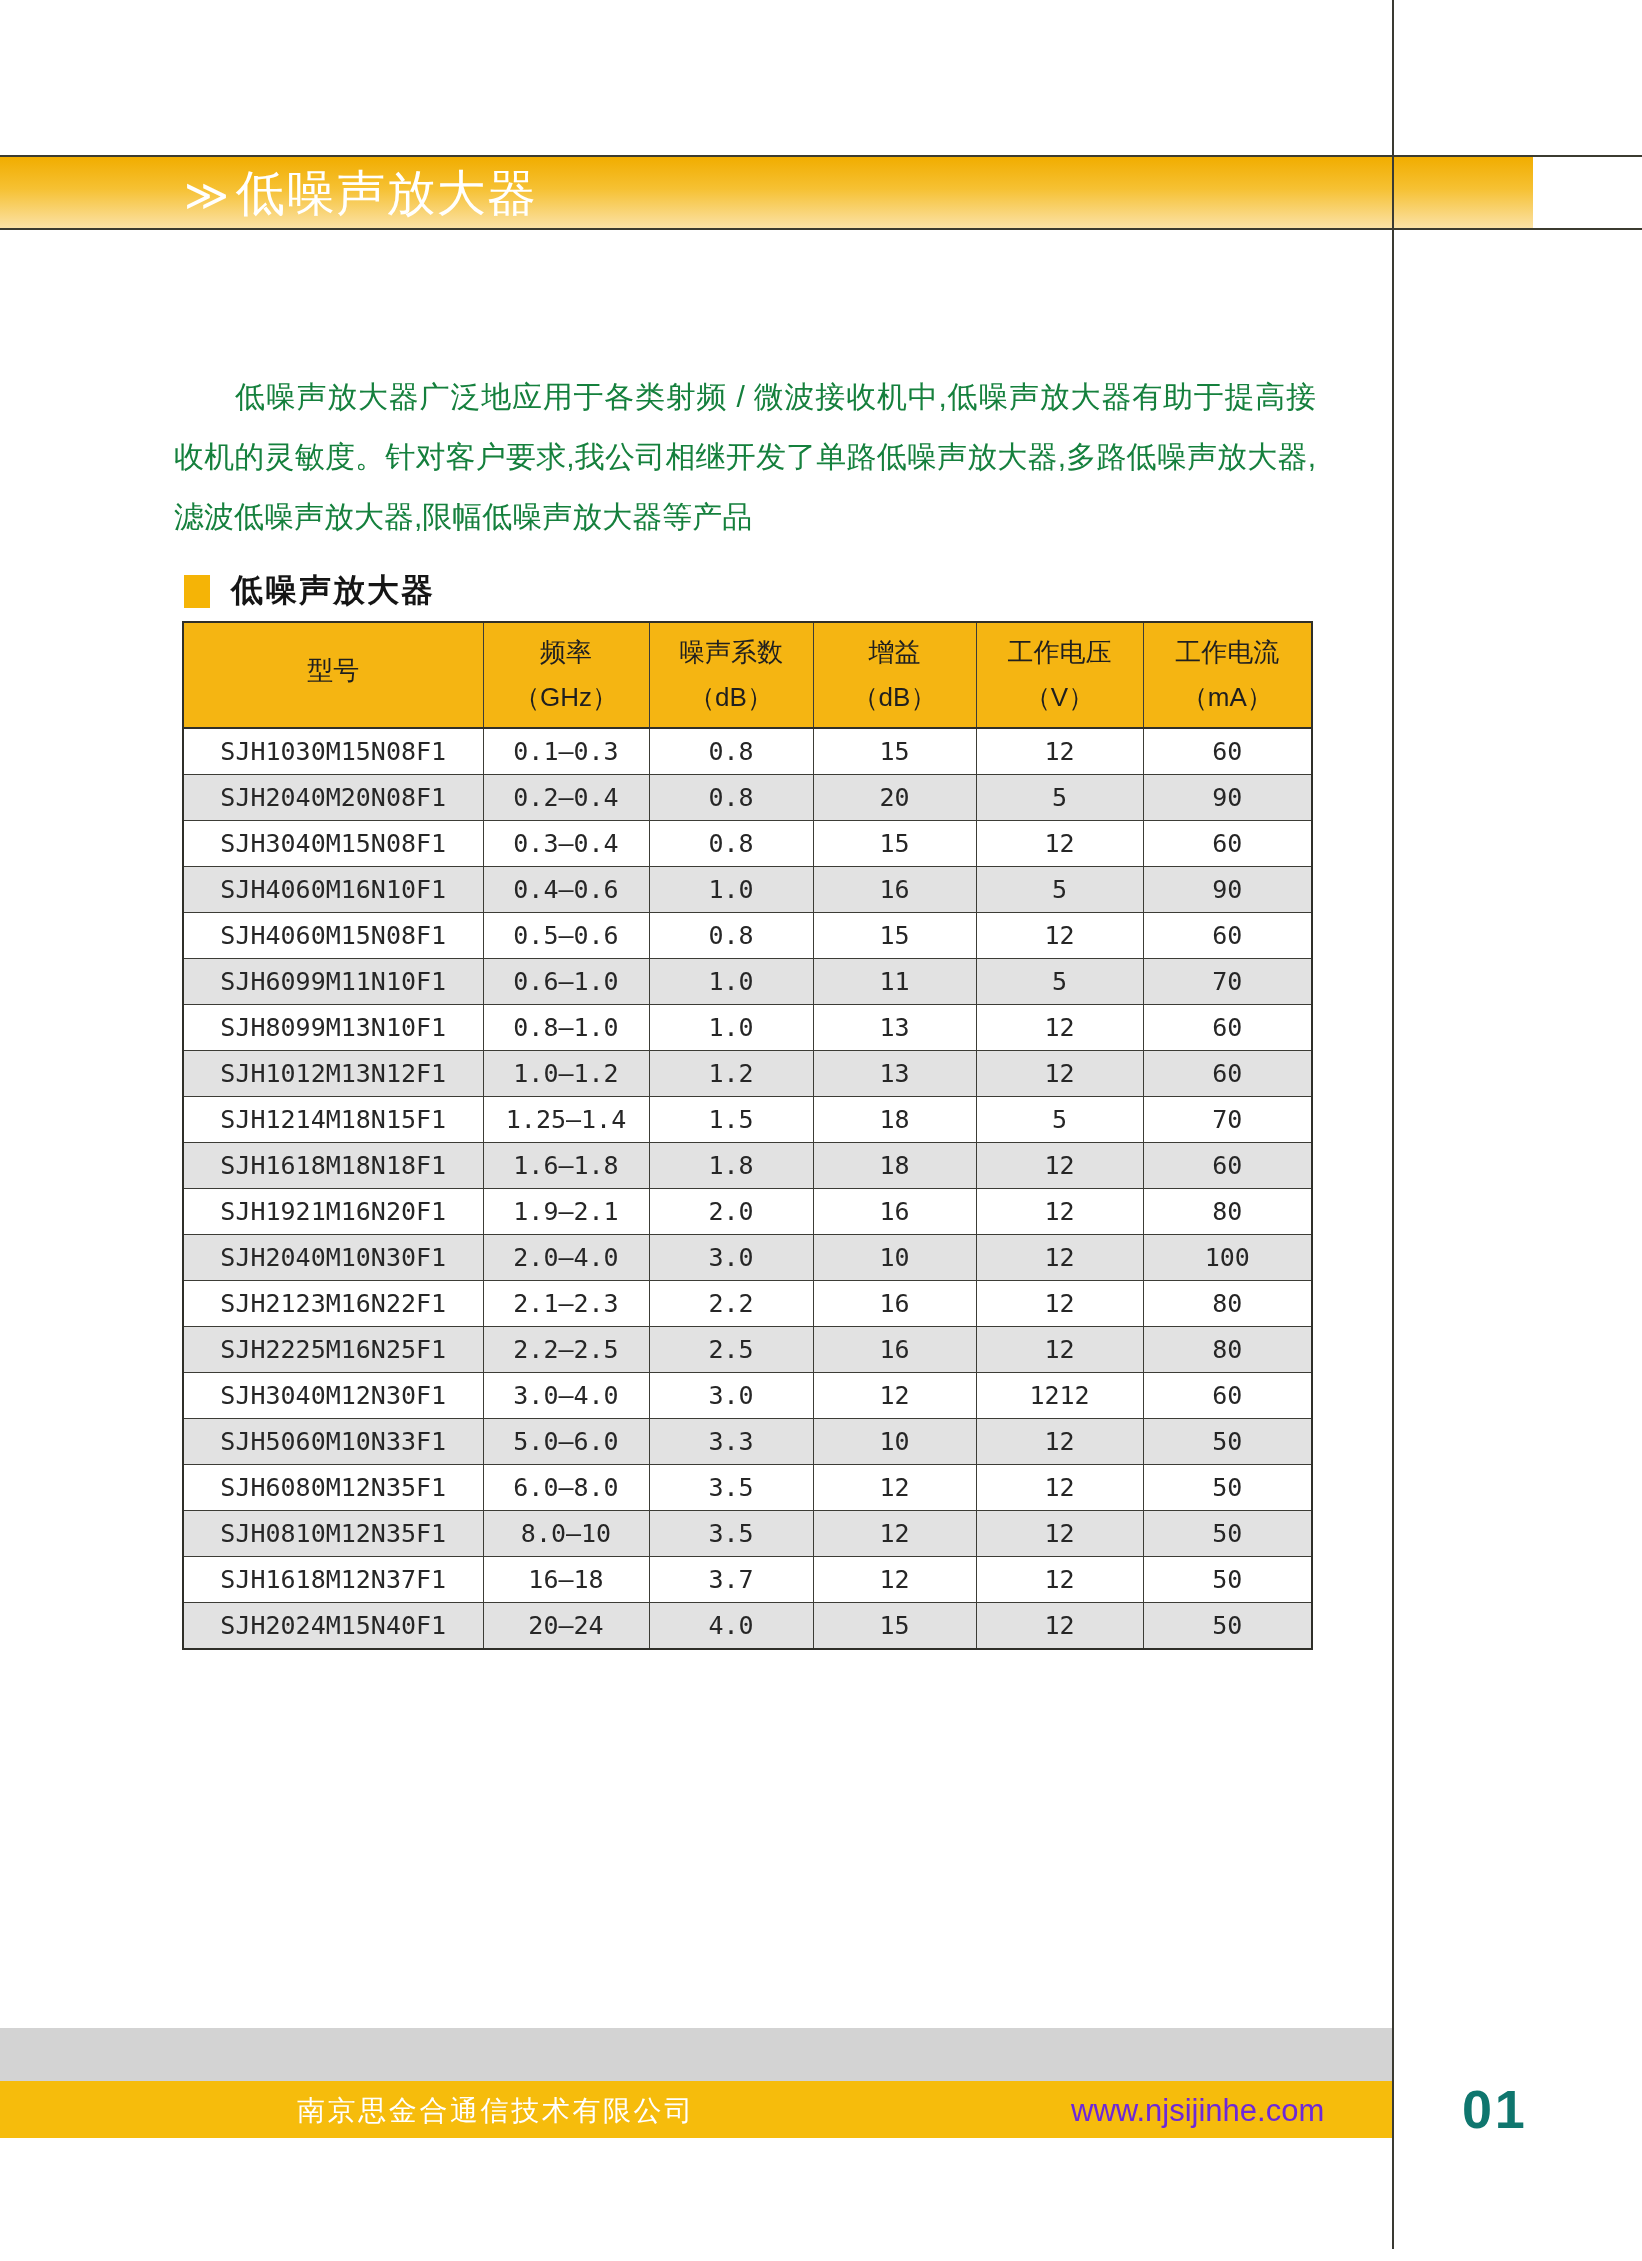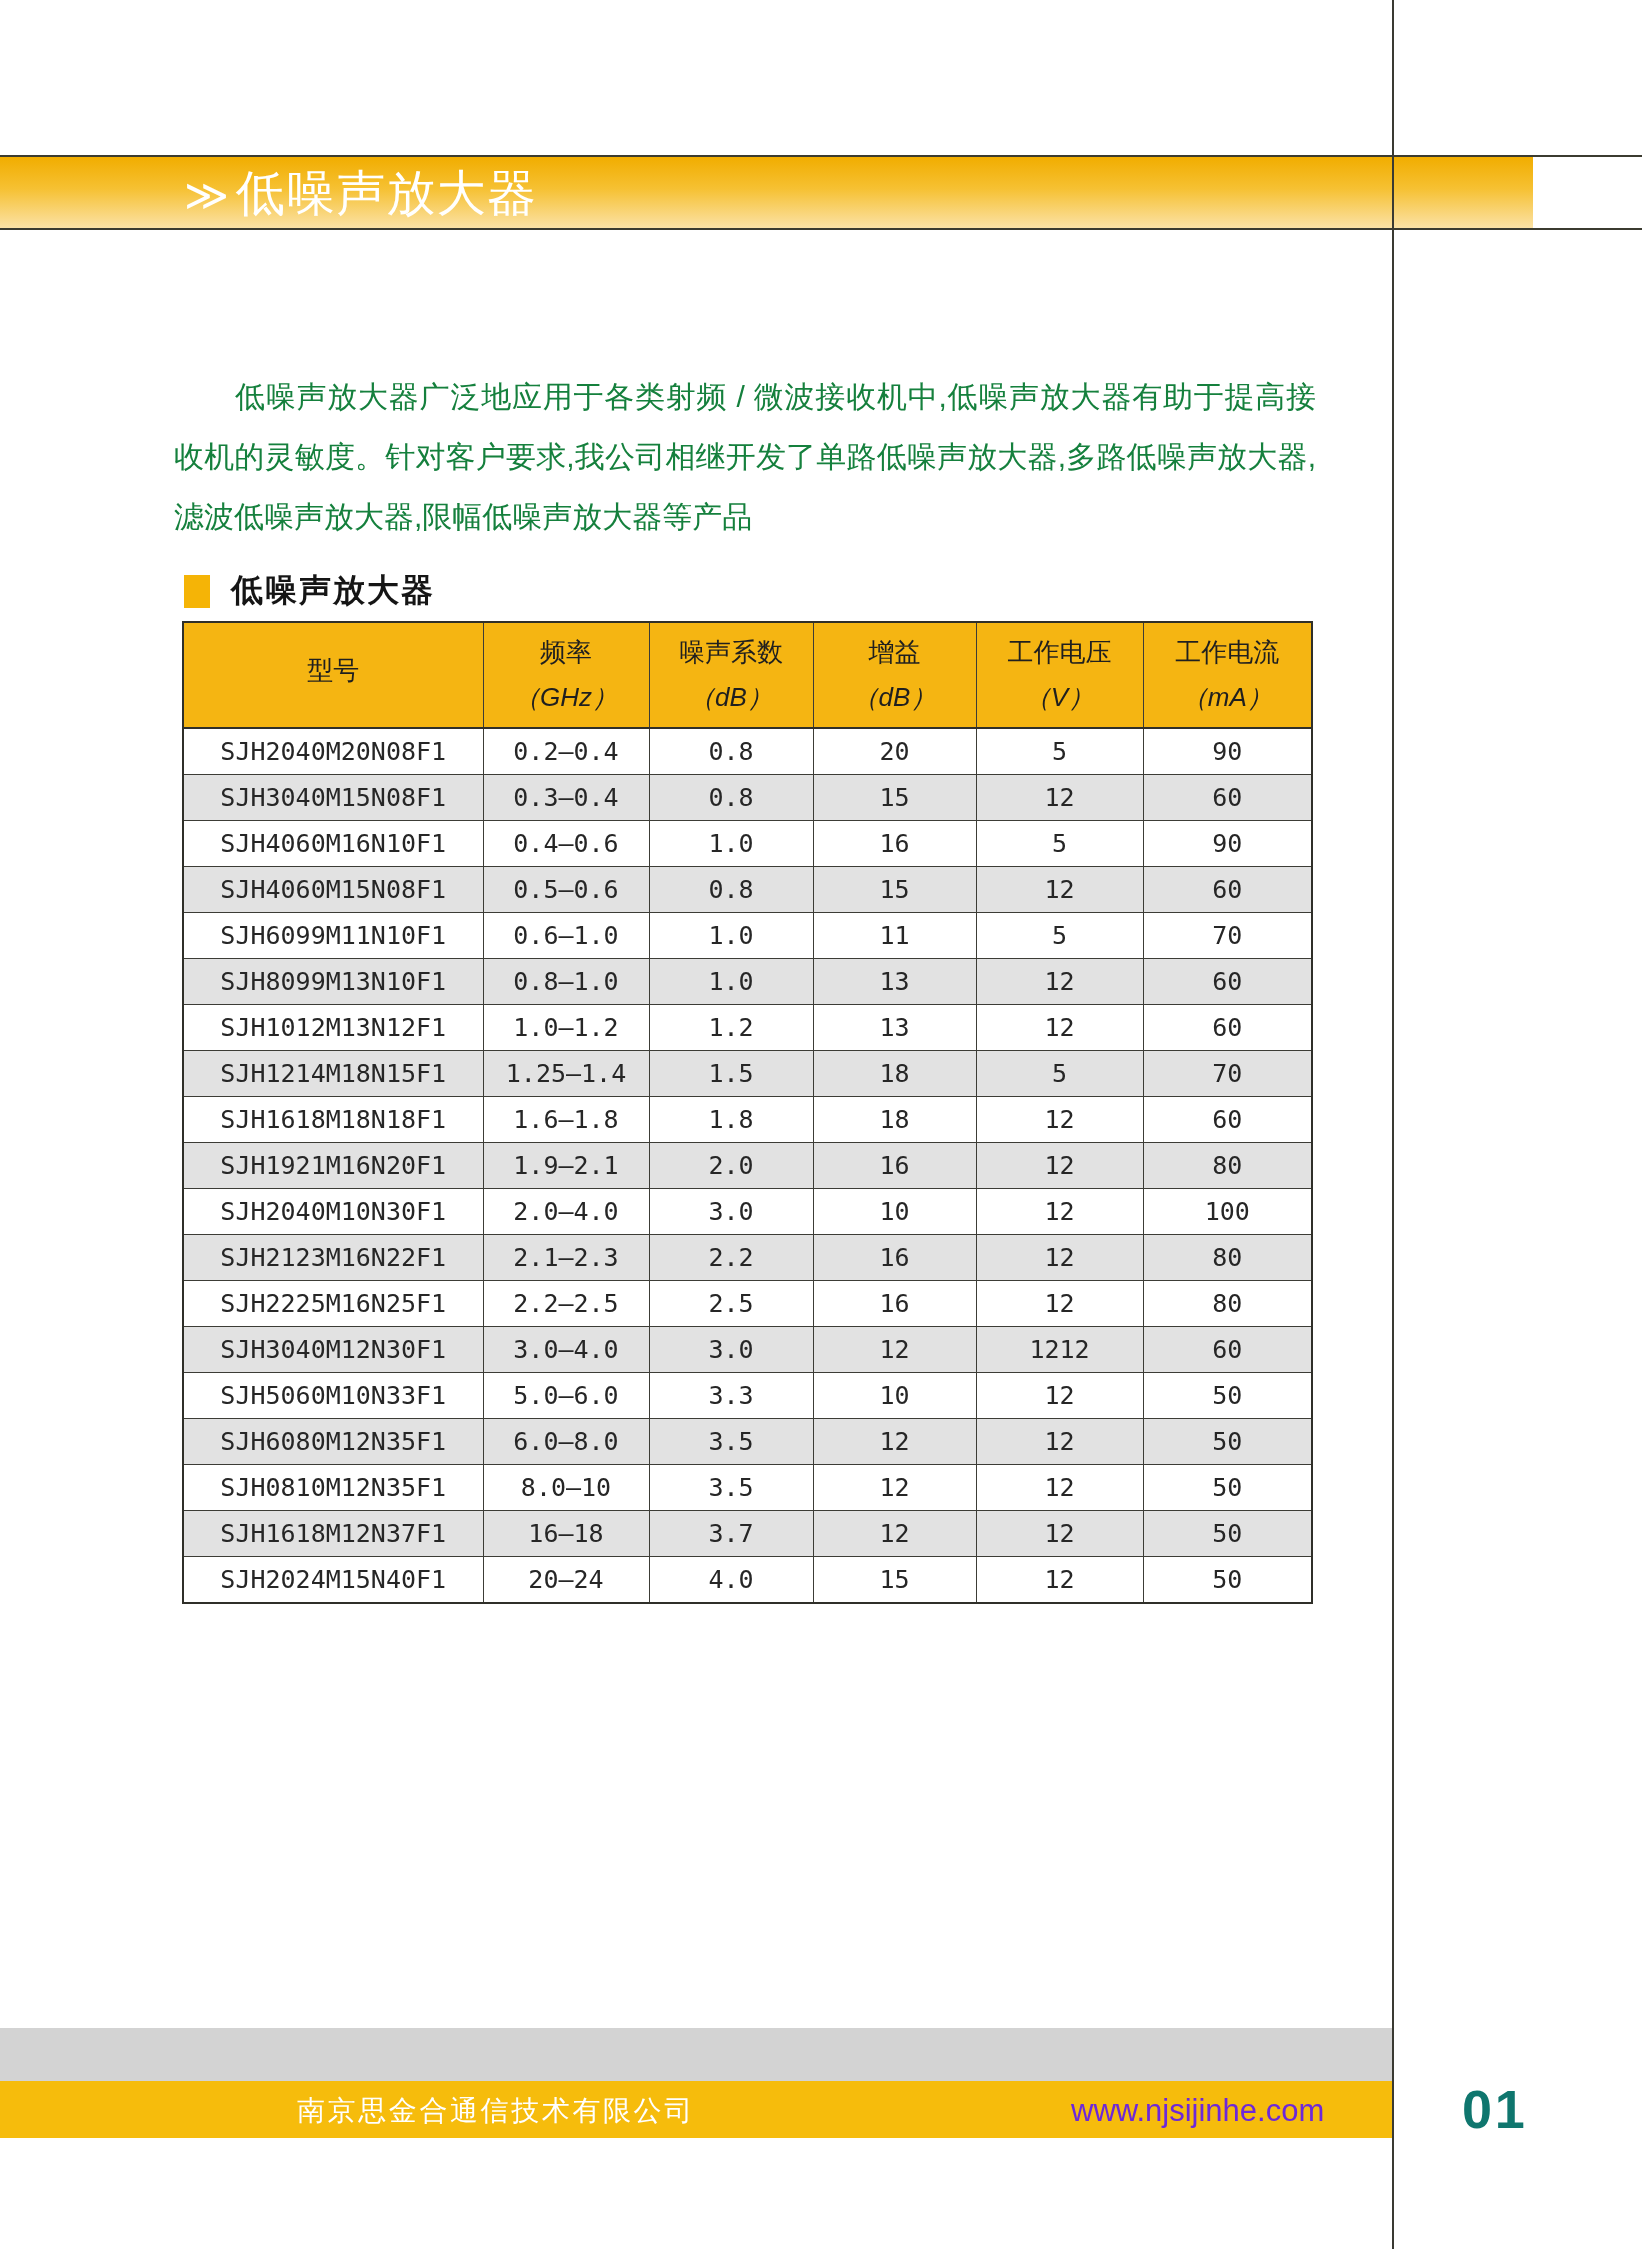--- a/index.html
+++ b/index.html
@@ -42,21 +42,21 @@
   .spec-table{
     position:absolute;left:182px;top:621px;width:1130px;
     border-collapse:collapse;table-layout:fixed;
     border:2.6px solid #2F2F29;
   }
   .spec-table th{
     background:#F5B512;height:104px;font-weight:normal;color:#1F1F1F;
     font-size:26px;border:1.3px solid #3C3C36;border-top:2.6px solid #2F2F29;border-bottom:2.6px solid #2F2F29;
     padding:0;text-align:center;vertical-align:middle;
   }
-  .spec-table th .unit{margin-top:10px;font-style:italic;}
+  .spec-table th .unit{margin-top:10px;}
   .spec-table td{
     height:45px;border:1.3px solid #3C3C36;text-align:center;vertical-align:middle;
     font-family:"DejaVu Sans Mono","Liberation Mono",monospace;
     font-size:25px;color:#262626;padding:0;
   }
   .spec-table tbody tr:nth-child(even) td{background:#E2E2E2;}
 
   
   .footer-gray{position:absolute;left:0;top:2028px;width:1393px;height:53px;background:#D3D3D3;}
   .footer-yellow{position:absolute;left:0;top:2081px;width:1393px;height:57px;background:#F6BC0C;}
@@ -124,20 +124,28 @@
           <div class="unit">（V）</div>
         </th>
       <th>
           <div>工作电流</div>
           <div class="unit">（mA）</div>
         </th>
     </tr>
   </thead>
   <tbody>
       <tr>
+        <td>SJH1030M15N08F1</td>
+        <td>0.1–0.3</td>
+        <td>0.8</td>
+        <td>15</td>
+        <td>12</td>
+        <td>60</td>
+      </tr>
+      <tr>
         <td>SJH2040M20N08F1</td>
         <td>0.2–0.4</td>
         <td>0.8</td>
         <td>20</td>
         <td>5</td>
         <td>90</td>
       </tr>
       <tr>
         <td>SJH3040M15N08F1</td>
         <td>0.3–0.4</td>

